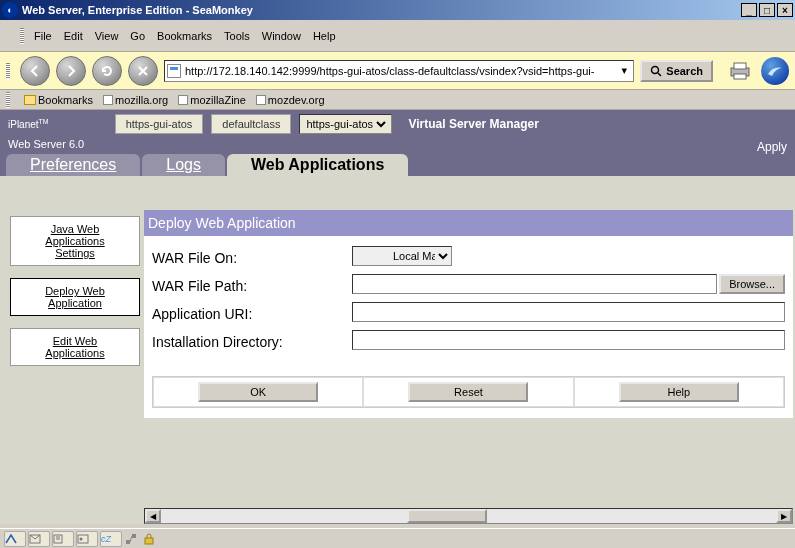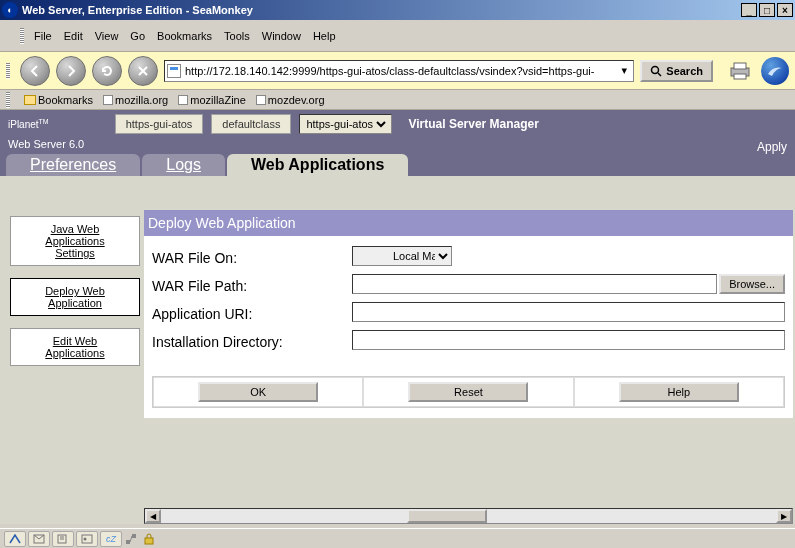--- a/index.html
+++ b/index.html
@@ -161,21 +161,21 @@
   .hscroll .track { flex:1; position:relative; height:14px; background:#e8e8e8; }
   .hscroll .thumb { position:absolute; left:40%; width:80px; height:14px;
     background:#d4d0c8; border:2px outset #e8e8e8; cursor:pointer; }
   
   .statusbar {
     position:absolute; left:0; right:0; bottom:0; height:20px;
     background:#d4d0c8; border-top:1px solid #fff; display:flex;
     align-items:center; padding:0 4px; gap:2px;
   }
   .status-btn { width:22px; height:16px; border:1px solid #aaa;
-    border-radius:2px; display:flex; align-items:center; justify-content:center;
+    border-radius:2px; display:flex; align-items:center; 
     cursor:pointer; background:#ece9d8; font-size:9px; }
   .status-text { margin-left:8px; color:#666; font-size:10px; flex:1; }
   .status-right { display:flex; gap:4px; align-items:center; }
   .status-ic { width:14px; height:14px; }
 </style>
 </head>
 <body>
 
 <div class="titlebar">
   <span class="app-icon">◐</span>

